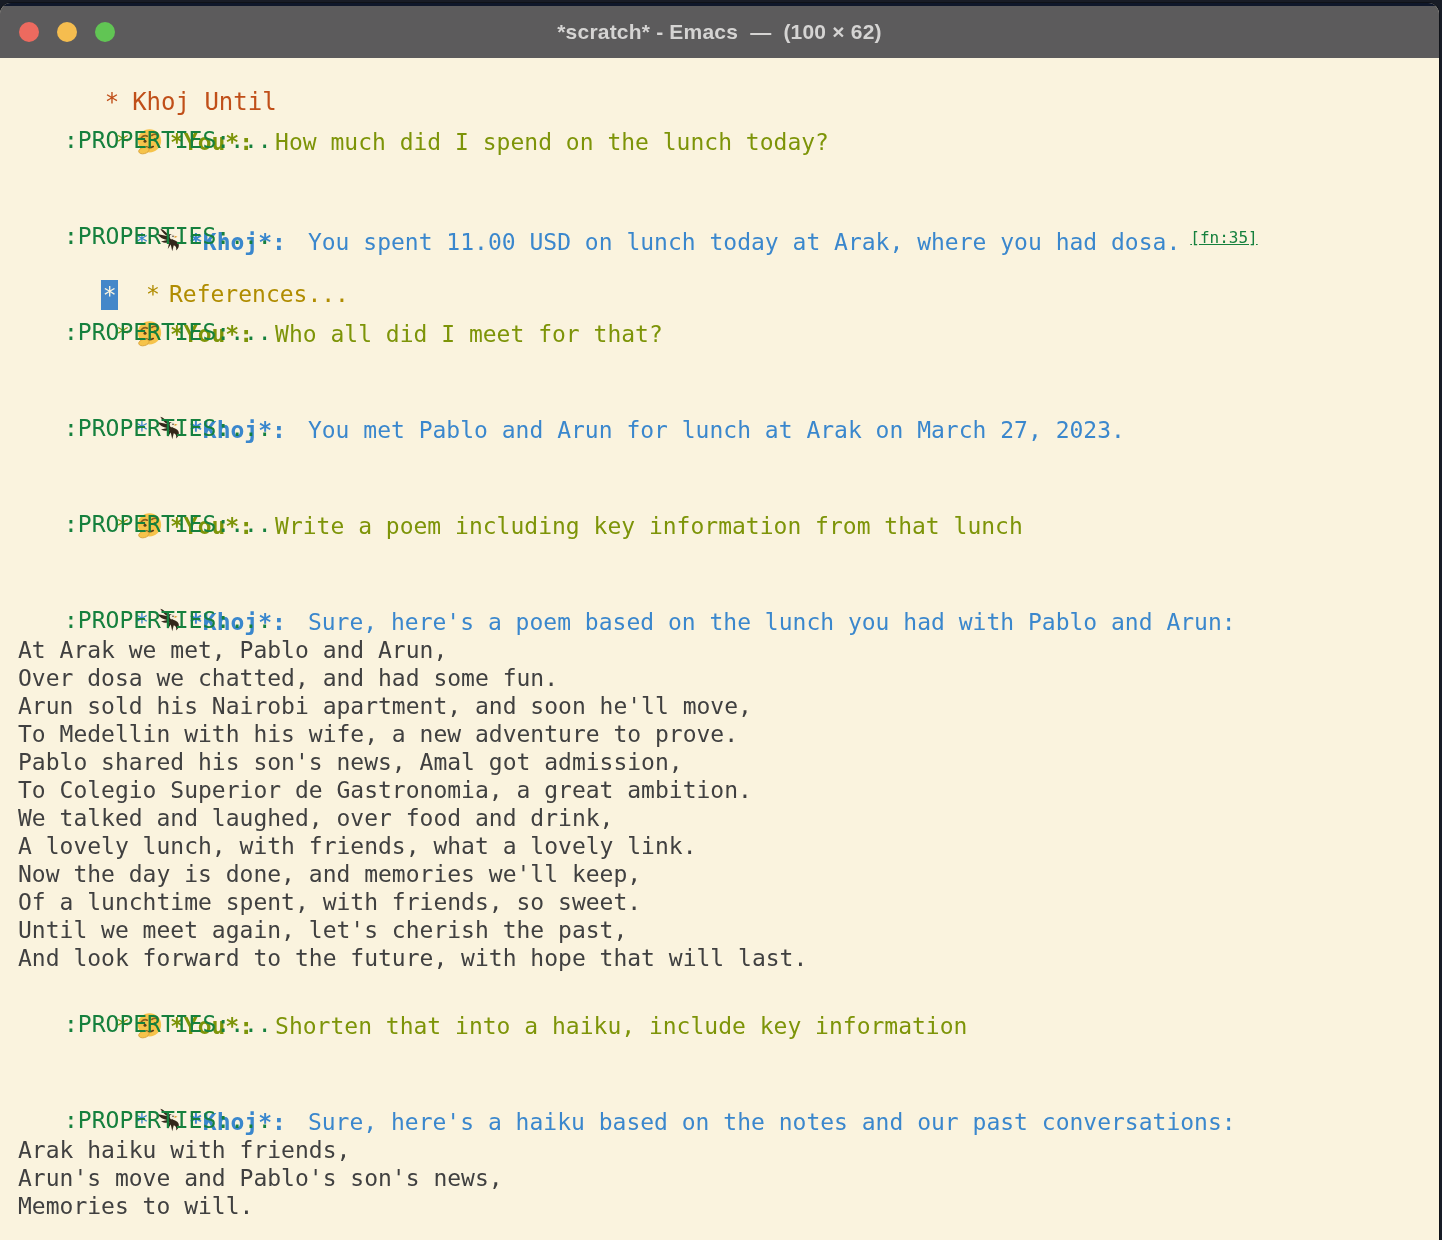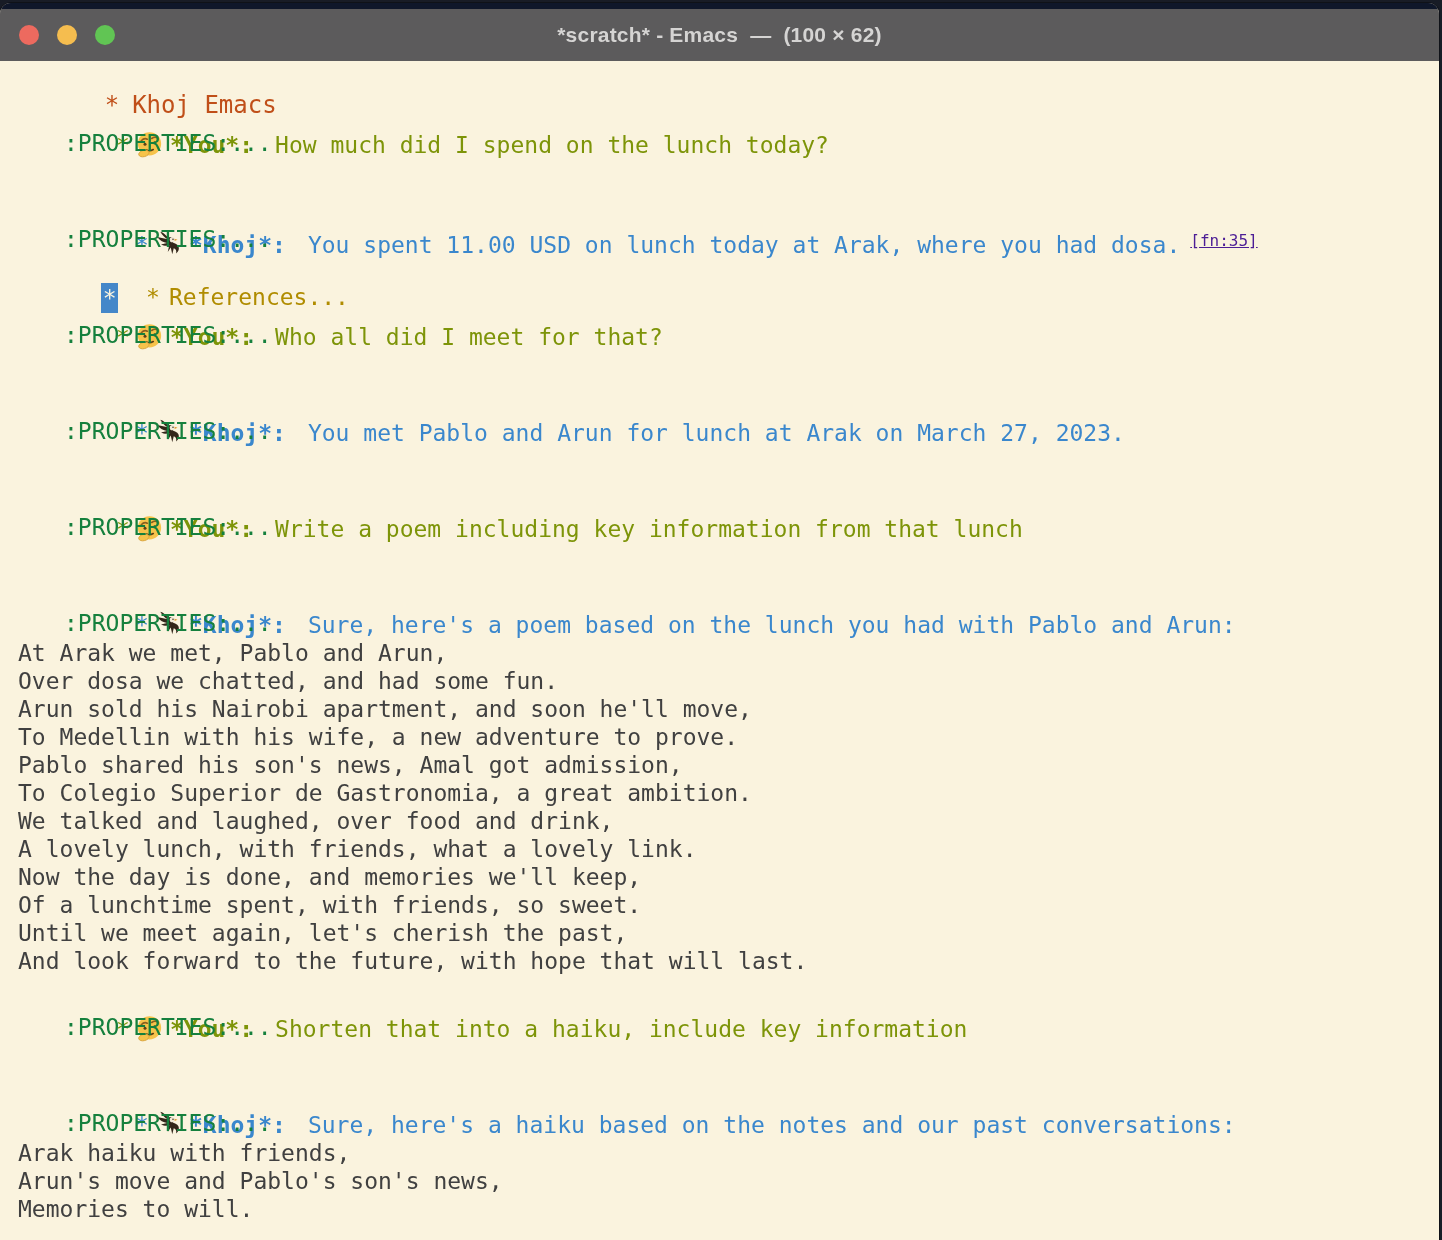--- a/index.html
+++ b/index.html
@@ -3,21 +3,21 @@
 <meta charset="utf-8">
 <style>
   html,body{margin:0;padding:0;background:#181c26;}
   body{width:1442px;height:1240px;overflow:hidden;font-family:"DejaVu Sans Mono",monospace;}
   .window{
     position:relative;margin:3px 3px 0 0;height:1237px;
     border-radius:11px 11px 0 0;overflow:hidden;background:#faf3de;
     box-shadow:0 0 0 1px rgba(0,0,0,.35);
   }
   .titlebar{
-    height:52px;background:#5c5b5c;border-top:6px solid #0f172a;
+    height:52px;background:#5c5b5c;border-top:3px solid #0f172a;
     display:flex;align-items:center;justify-content:center;position:relative;
   }
   .traffic{position:absolute;left:19px;top:0;height:100%;display:flex;align-items:center;gap:18px;}
   .tl{width:20px;height:20px;border-radius:50%;display:inline-block;}
   .tl.red{background:#ed6a5f;}
   .tl.yellow{background:#f5bd4f;}
   .tl.green{background:#61c554;}
   .title{
     color:#d5d4d3;font-family:"Liberation Sans",sans-serif;font-weight:700;
     font-size:21px;white-space:pre;letter-spacing:.2px;
@@ -38,21 +38,21 @@
   .bodytext{color:#404040;}
   .star{display:inline-block;}
   .doclabel{margin-left:13px;}
   .ind-you{padding-left:15px;}
   .ind-khoj{padding-left:34px;}
   .props{padding-left:46px;color:#15803d;}
   .speaker{font-weight:700;text-align:right;}
   .msg{margin-left:22px;}
   .emoji{display:inline-block;margin:0 7px 0 6px;vertical-align:-5px;line-height:0;}
   .fn{
-    font-size:16px;color:#4c1d95;text-decoration:underline;
+    font-size:16px;color:#15803d;text-decoration:underline;
     vertical-align:7px;margin-left:10px;font-weight:400;
   }
   .cursor{
     display:inline-block;width:17px;height:30px;line-height:30px;
     background:#4487c9;color:#fbf5e0;text-align:center;vertical-align:middle;
     margin-top:-2px;
   }
   .refstar{margin-left:28px;}
   .reflabel{margin-left:9px;}
 </style>
@@ -65,21 +65,21 @@
       <span class="tl red"></span>
       <span class="tl yellow"></span>
       <span class="tl green"></span>
     </div>
     <div class="title">*scratch* - Emacs  —  (100 × 62)</div>
   </div>
 
   <div class="buffer">
 
     <div class="line doctitle">
-      <span class="star red-c">*</span><span class="red-c doclabel">Khoj Emacs</span>
+      <span class="star red-c">*</span><span class="red-c doclabel">Khoj Until</span>
     </div>
 
     <div class="line heading ind-you">
       <span class="star you-c">*</span><span class="emoji"><svg viewBox="0 0 36 36" width="27" height="27">
             <circle cx="18" cy="17" r="15.5" fill="#f6c34a"></circle>
             <path d="M7 13 q4 -4.2 8 -2" stroke="#8a5f1f" stroke-width="2.2" fill="none" stroke-linecap="round"></path>
             <path d="M21 10 q4 -3 8 -0.5" stroke="#8a5f1f" stroke-width="2.2" fill="none" stroke-linecap="round"></path>
             <circle cx="12" cy="17.5" r="2" fill="#5d4015"></circle>
             <circle cx="25" cy="15.5" r="2" fill="#5d4015"></circle>
             <path d="M14 25.5 q4.5 2 9 -0.8" stroke="#5d4015" stroke-width="2.2" fill="none" stroke-linecap="round"></path>

